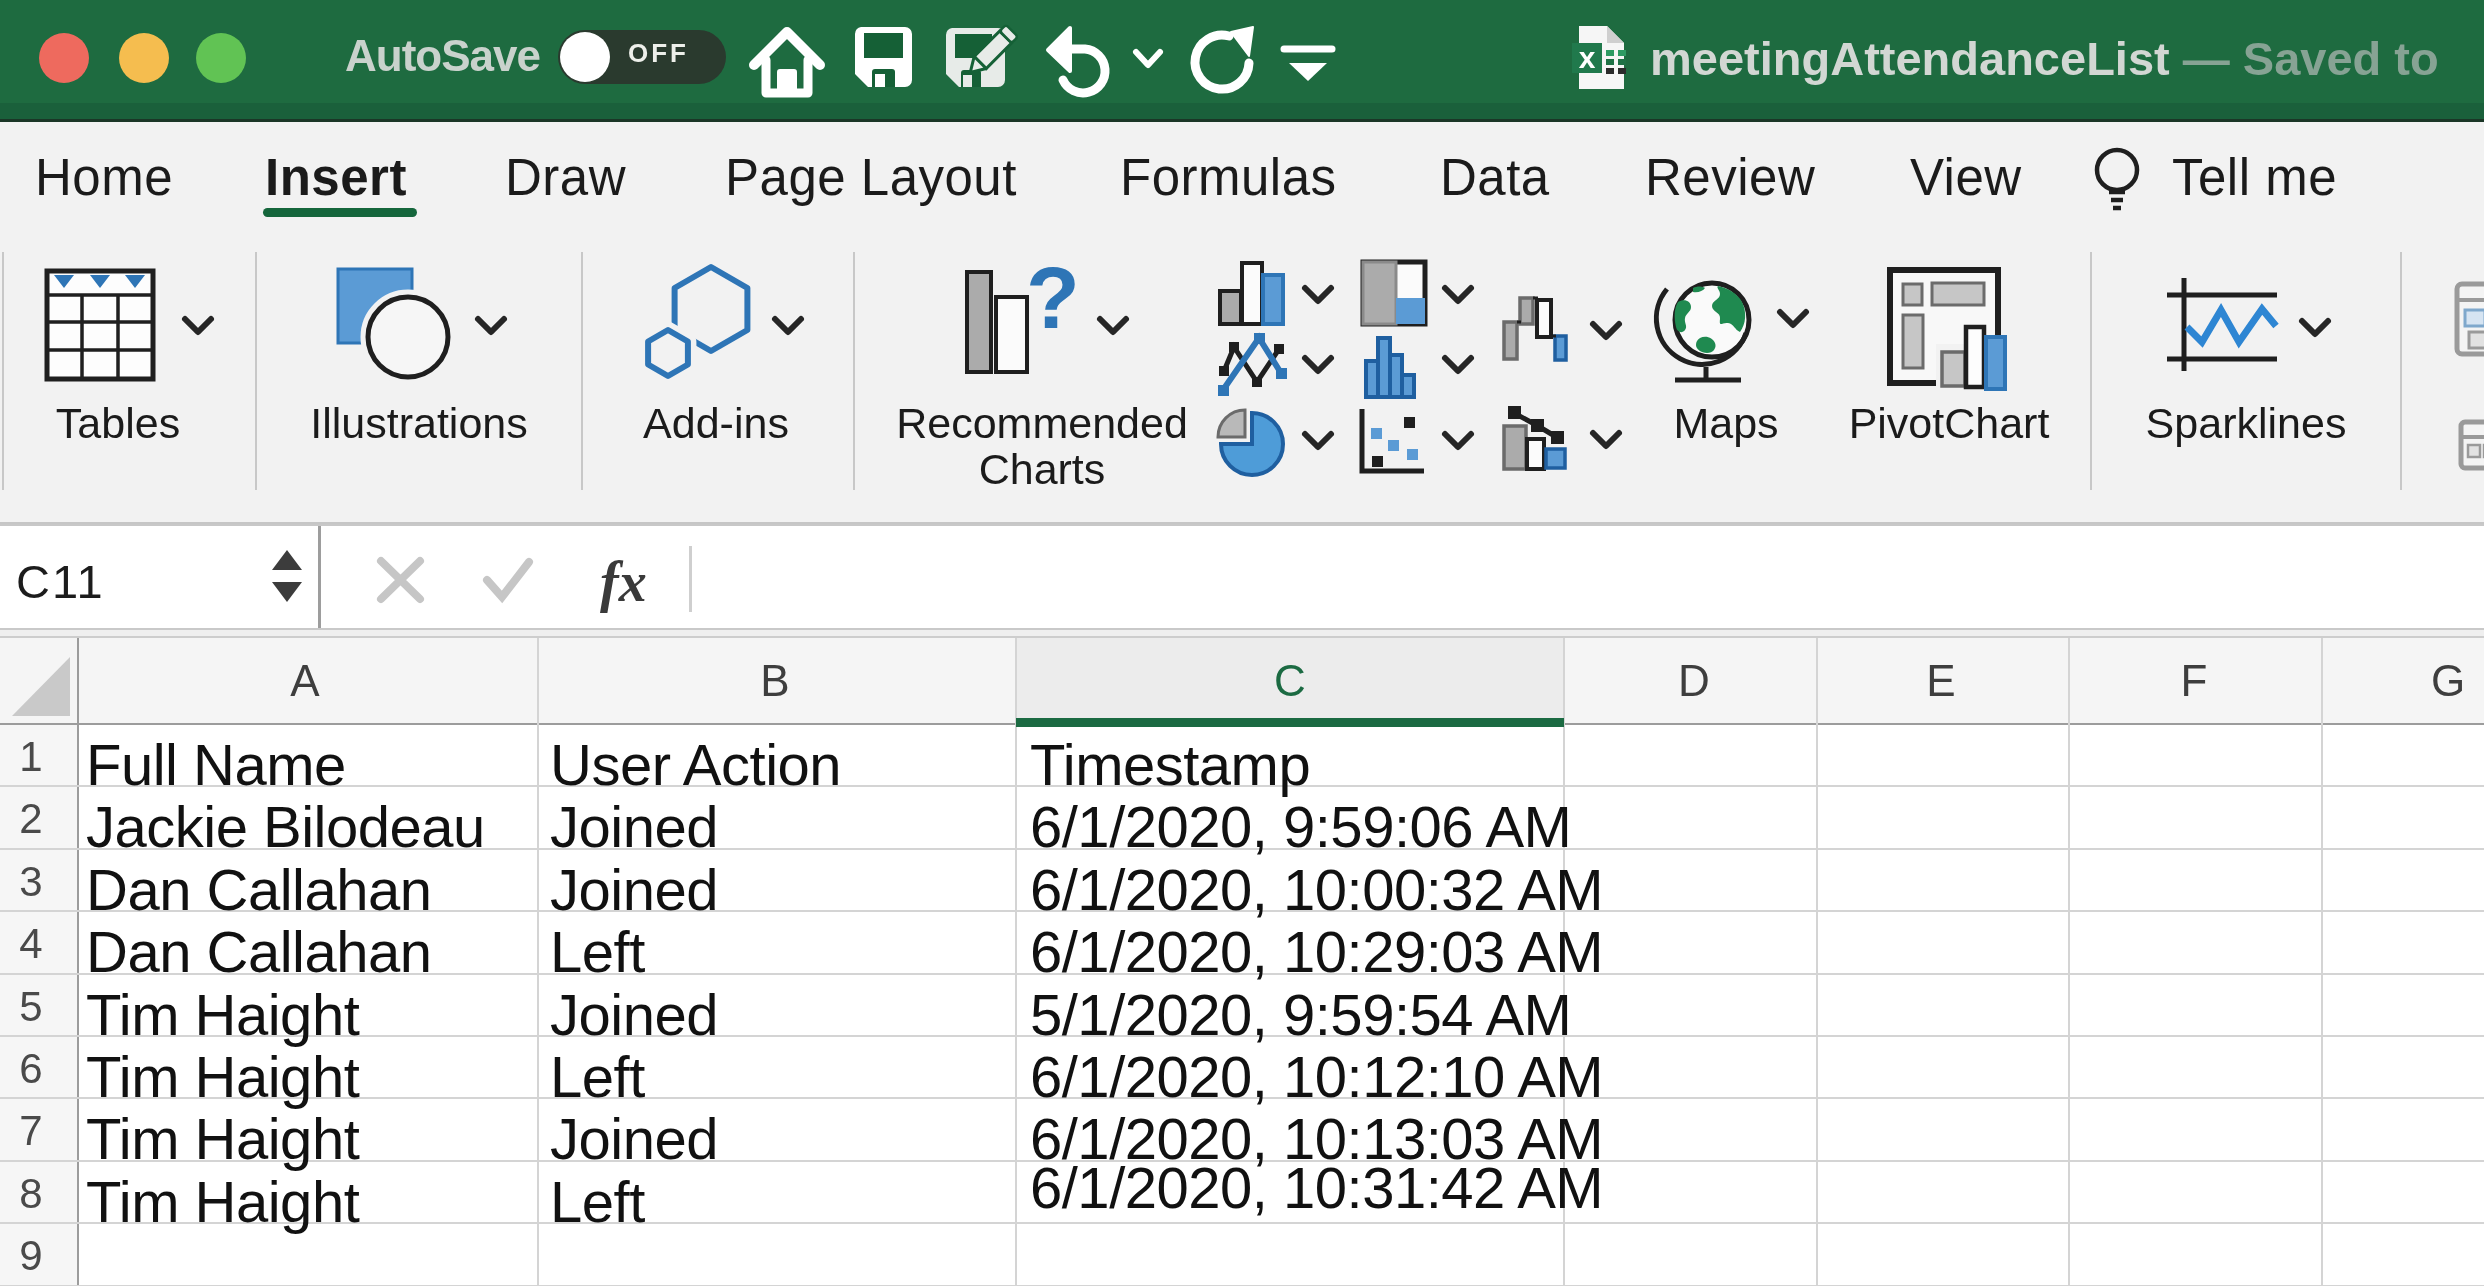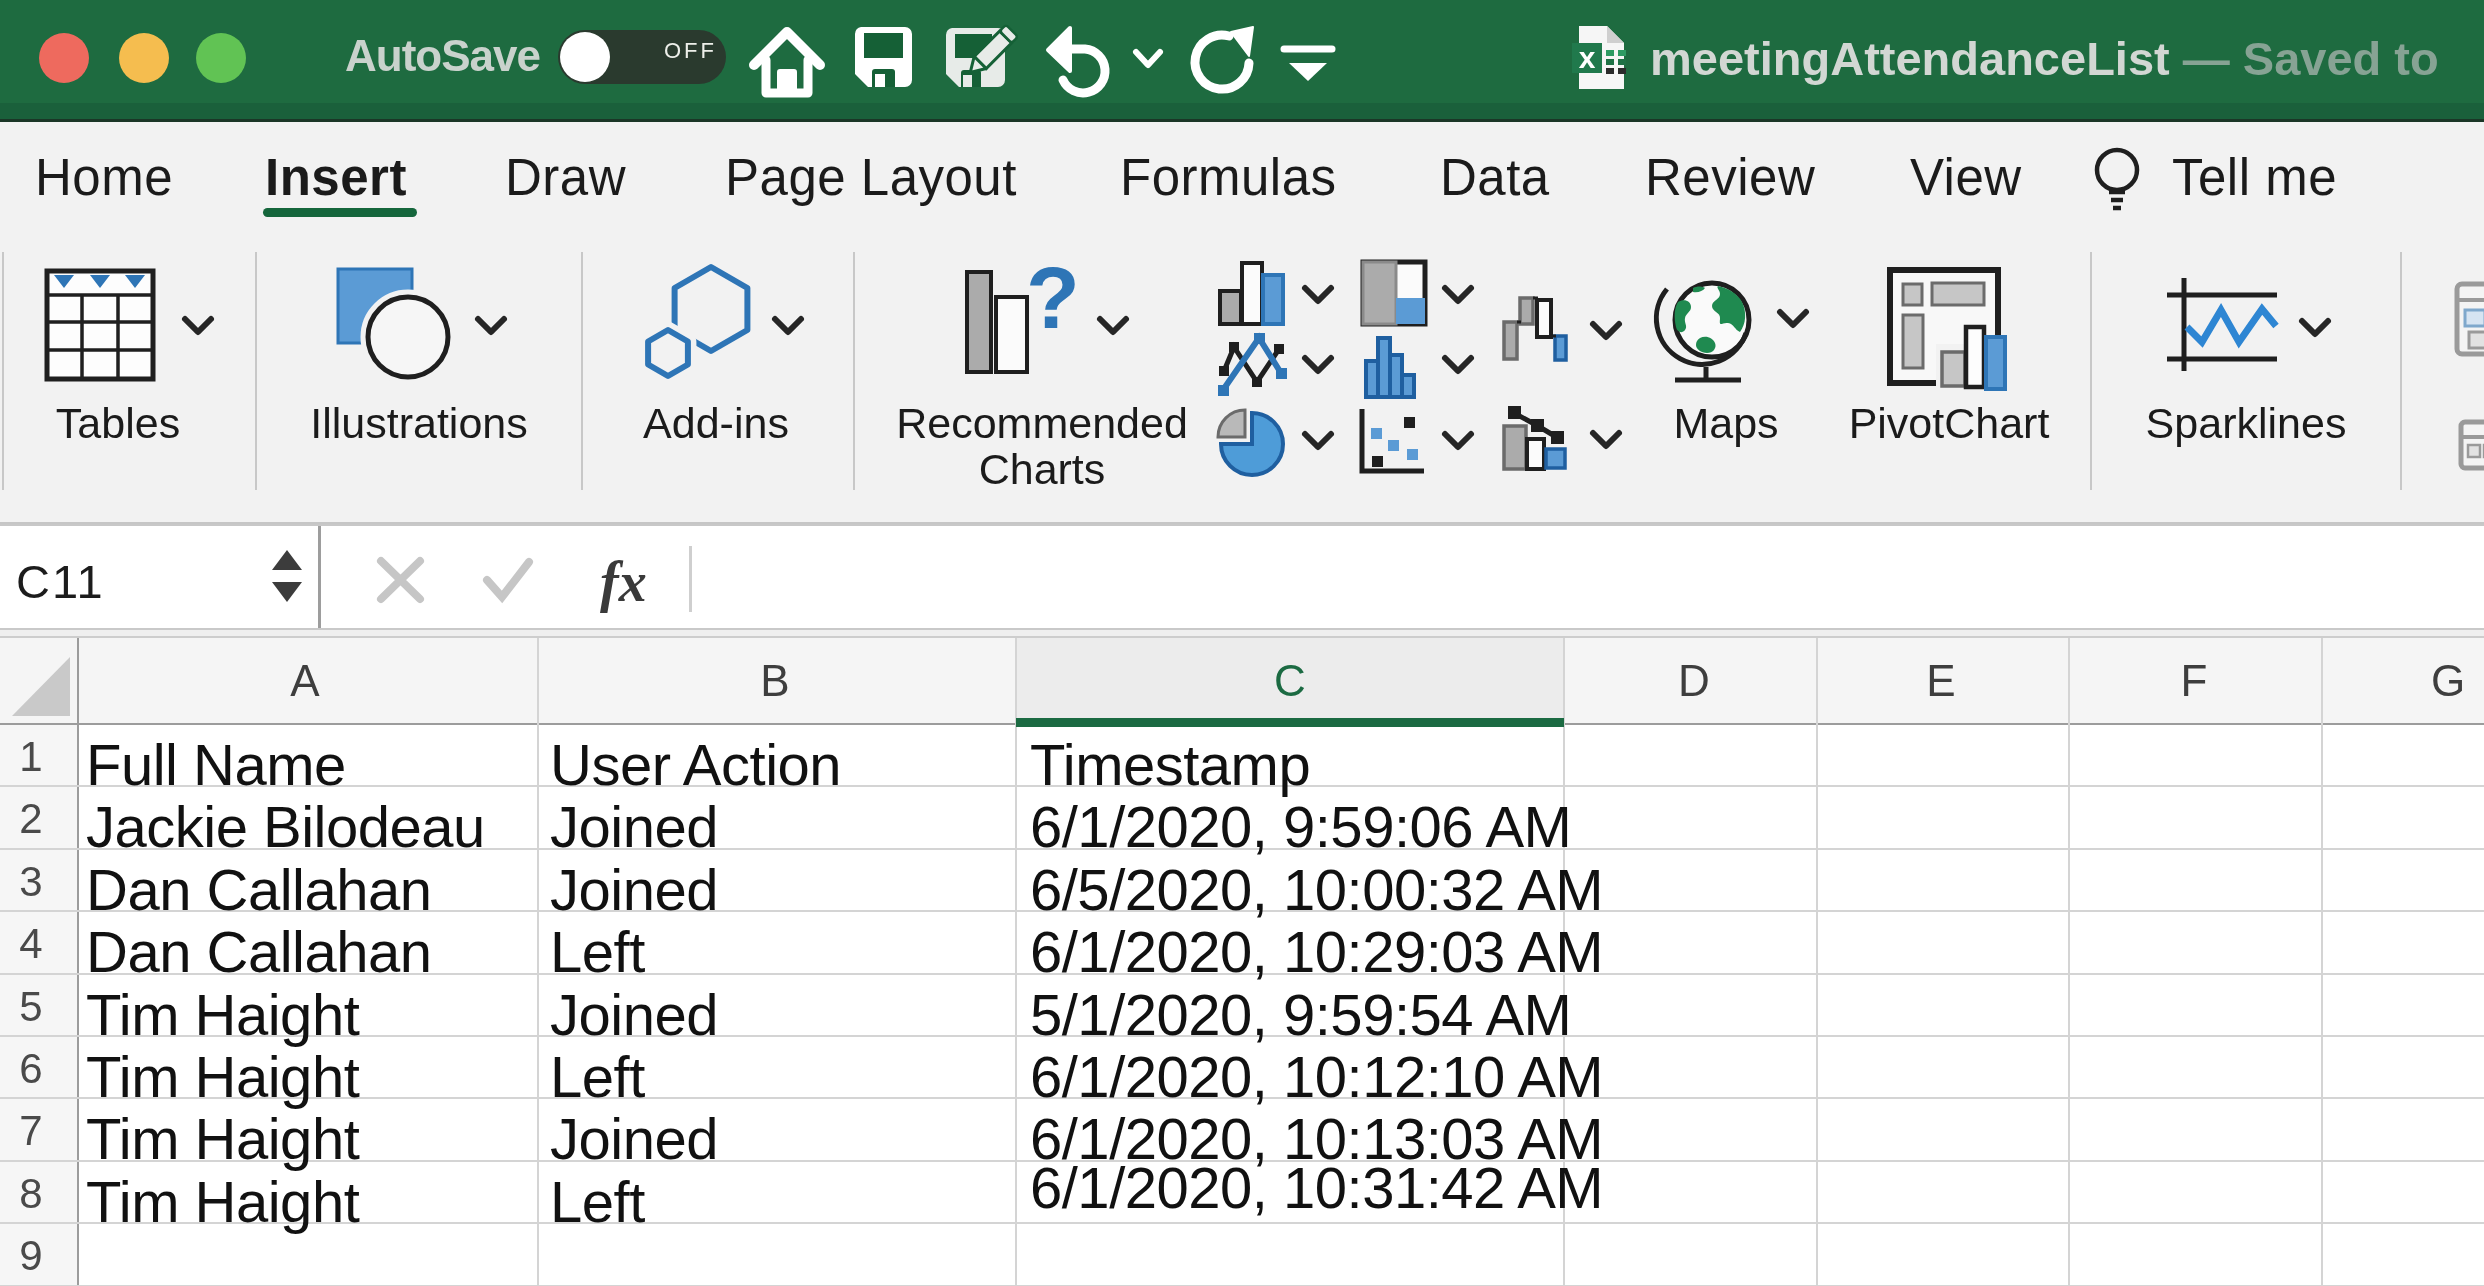--- a/index.html
+++ b/index.html
@@ -8,21 +8,21 @@
   .abs{position:absolute;}
   
   #titlebar{left:0;top:0;width:2484px;height:119px;
     background:linear-gradient(180deg,#1E6B40 0%,#1E6B40 86%,#14593485 100%),#1E6B40;}
   #titlebar .band{left:0;top:103px;width:2484px;height:16px;background:#1A603B;position:absolute;}
   #tbline{left:0;top:119px;width:2484px;height:3px;background:#1b3627;}
   .light{width:50px;height:50px;border-radius:50%;top:33px;position:absolute;}
   #autosave{left:345px;top:31px;font-size:44px;font-weight:600;color:#C9D2CC;letter-spacing:-1px;}
   #toggle{left:558px;top:30px;width:168px;height:54px;border-radius:27px;background:#2A3A2E;}
   #knob{left:560px;top:32px;width:50px;height:50px;border-radius:50%;background:#fff;}
-  #offtxt{left:628px;top:38px;font-size:22px;font-weight:400;color:#EDEFEA;letter-spacing:3px;margin-left:36px;}
+  #offtxt{left:628px;top:38px;font-size:26px;font-weight:700;color:#EDEFEA;letter-spacing:3px;}
   #title{left:1650px;top:31px;font-size:47px;font-weight:700;color:#D2D7D3;white-space:nowrap;}
   #title .dim{color:#87A394;}
   
   #ribbon{left:0;top:122px;width:2484px;height:402px;background:#F2F2F2;border-bottom:2px solid #C6C6C6;box-sizing:border-box;}
   .tab{top:26px;font-size:51px;color:#1B1B1B;position:absolute;white-space:nowrap;letter-spacing:0.5px;}
   #instab{font-weight:700;}
   #insline{left:263px;top:86px;width:154px;height:9px;border-radius:5px;background:#15663C;position:absolute;}
   .glabel{position:absolute;font-size:43px;color:#1B1B1B;text-align:center;transform:translateX(-50%);white-space:nowrap;line-height:46px;}
   .gsep{position:absolute;top:130px;width:2px;height:238px;background:#C8C8C8;}
   
@@ -336,21 +336,21 @@
     <span class="rnum" style="top:532px;">8</span>
     <span class="rnum" style="top:594px;">9</span>
     <span class="ctxt" style="left:86px;top:93px;">Full Name</span>
     <span class="ctxt" style="left:550px;top:93px;">User Action</span>
     <span class="ctxt" style="left:1030px;top:93px;">Timestamp</span>
     <span class="ctxt" style="left:86px;top:155px;">Jackie Bilodeau</span>
     <span class="ctxt" style="left:550px;top:155px;">Joined</span>
     <span class="ctxt" style="left:1030px;top:155px;">6/1/2020, 9:59:06 AM</span>
     <span class="ctxt" style="left:86px;top:218px;">Dan Callahan</span>
     <span class="ctxt" style="left:550px;top:218px;">Joined</span>
-    <span class="ctxt" style="left:1030px;top:218px;">6/5/2020, 10:00:32 AM</span>
+    <span class="ctxt" style="left:1030px;top:218px;">6/1/2020, 10:00:32 AM</span>
     <span class="ctxt" style="left:86px;top:280px;">Dan Callahan</span>
     <span class="ctxt" style="left:550px;top:280px;">Left</span>
     <span class="ctxt" style="left:1030px;top:280px;">6/1/2020, 10:29:03 AM</span>
     <span class="ctxt" style="left:86px;top:343px;">Tim Haight</span>
     <span class="ctxt" style="left:550px;top:343px;">Joined</span>
     <span class="ctxt" style="left:1030px;top:343px;">5/1/2020, 9:59:54 AM</span>
     <span class="ctxt" style="left:86px;top:405px;">Tim Haight</span>
     <span class="ctxt" style="left:550px;top:405px;">Left</span>
     <span class="ctxt" style="left:1030px;top:405px;">6/1/2020, 10:12:10 AM</span>
     <span class="ctxt" style="left:86px;top:467px;">Tim Haight</span>

